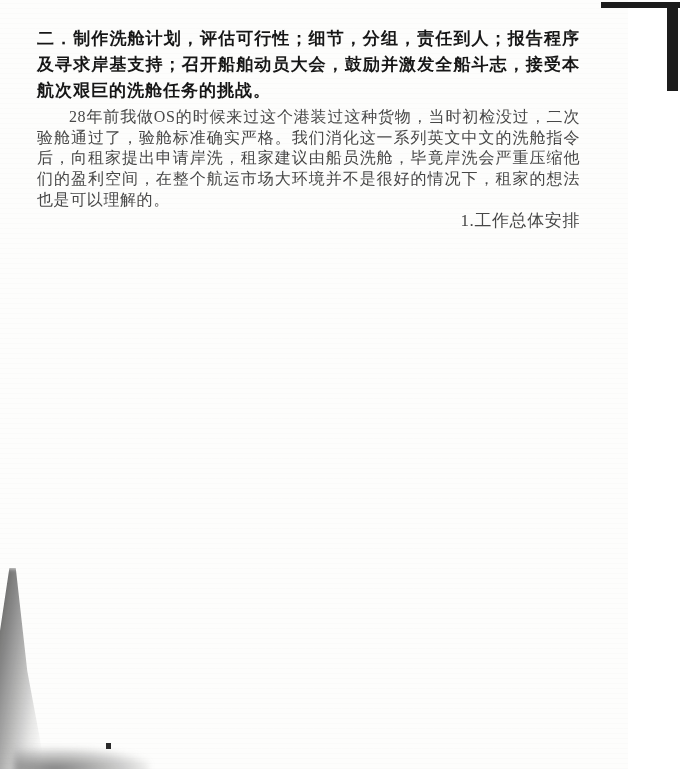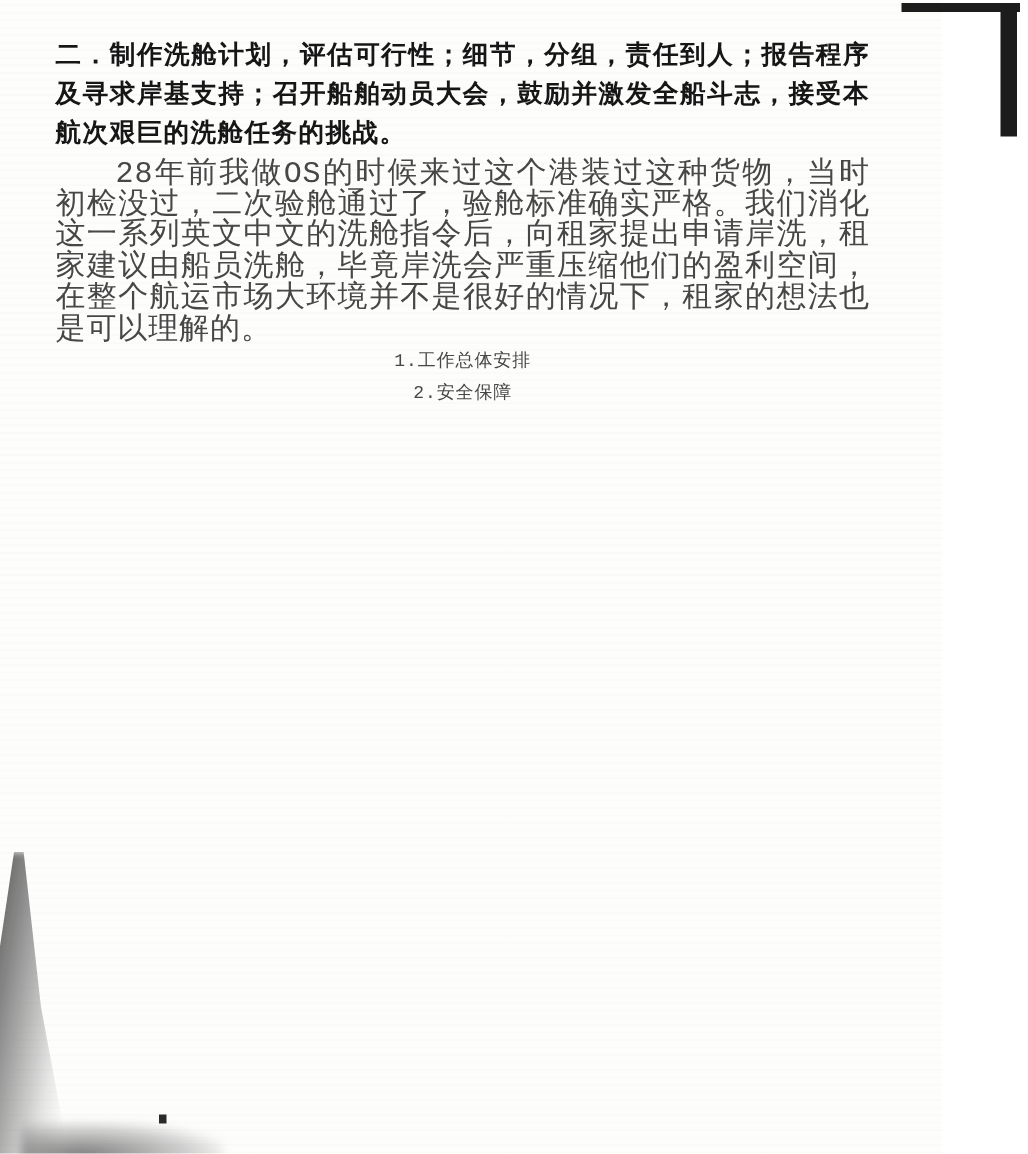--- a/index.html
+++ b/index.html
@@ -14,47 +14,47 @@
     position: relative;
     width: 628px;
     height: 769px;
     box-sizing: border-box;
     padding: 26px 48px 0 37px;
     background:
       repeating-linear-gradient(0deg,
         rgba(0,0,0,0.012) 0px, rgba(0,0,0,0.012) 1px,
         transparent 1px, transparent 5px),
       #fdfdfc;
-    font-family: Liberation Mono, monospace;
+    font-family: Liberation Serif, serif;
     color: #454545;
   }
   .doc-heading {
     margin: 0 0 3px 0;
     font-size: 17px;
     font-weight: 700;
     line-height: 26px;
     letter-spacing: 1px;
     text-align: justify;
     color: #161616;
   }
   .para {
     margin: 0;
-    font-size: 20px;
+    font-size: 16px;
     line-height: 20.7px;
     letter-spacing: 0.6px;
     text-align: justify;
     text-indent: 2em;
     color: #474747;
   }
   .subheading {
     margin: 0;
-    font-size: 12px;
+    font-size: 17px;
     line-height: 20.7px;
     letter-spacing: 0.6px;
-    text-align: center;
+    text-align: right;
     color: #474747;
   }
   
   .corner-top-bar {
     position: absolute;
     top: 2px;
     left: 601px;
     width: 79px;
     height: 6px;
     background: #1c1c1c;
@@ -119,21 +119,20 @@
   <div class="corner-right-bar"></div>
 
   <h1 class="doc-heading">二．制作洗舱计划，评估可行性；细节，分组，责任到人；报告程序及寻求岸基支持；召开船舶动员大会，鼓励并激发全船斗志，接受本航次艰巨的洗舱任务的挑战。</h1>
 
   <p class="para">28年前我做OS的时候来过这个港装过这种货物，当时初检没过，二次验舱通过了，验舱标准确实严格。我们消化这一系列英文中文的洗舱指令后，向租家提出申请岸洗，租家建议由船员洗舱，毕竟岸洗会严重压缩他们的盈利空间，在整个航运市场大环境并不是很好的情况下，租家的想法也是可以理解的。</p>
 
 
   <div class="subheading">1.工作总体安排</div>
 
 
-  <div class="subheading">2.安全保障</div>
 
 
 
 
   <div class="ink-speck"></div>
   <div class="curl-shadow"></div>
   <div class="curl-shadow-bottom"></div>
 
 </div>
 

